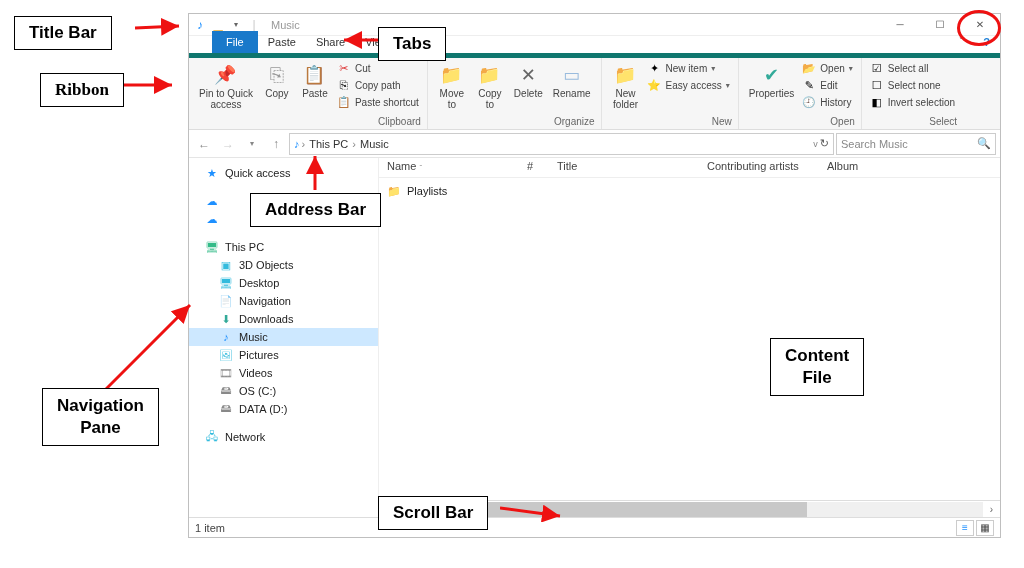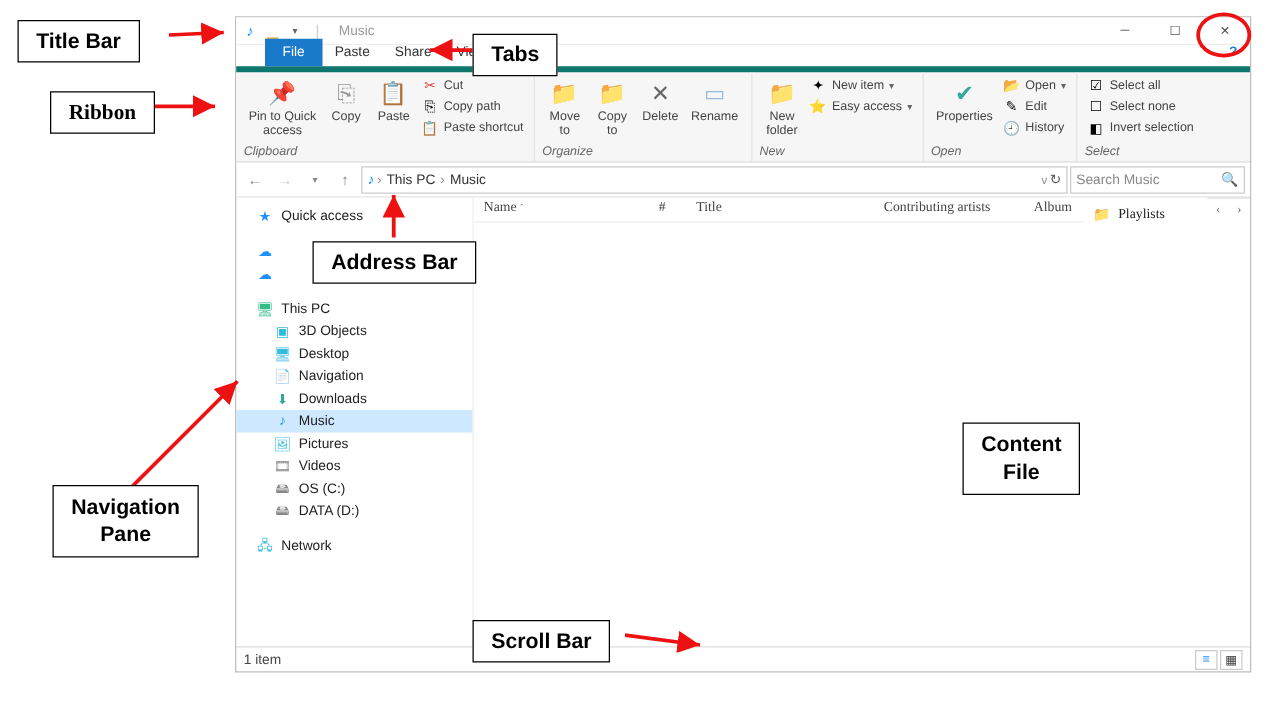--- a/index.html
+++ b/index.html
@@ -131,25 +131,24 @@
     font-size: 10px;
     color: #444;
     text-align: center;
     line-height: 11px;
     white-space: pre;
   }
   .rbtn.small { flex-direction:row; min-width:auto; align-items:center; gap:4px; padding:0 2px; height:17px;}
   .rbtn.small .ric { width:14px;height:14px;font-size:11px;}
   .rbtn.small .rlabel { font-size:10px; white-space:nowrap;}
   .group-label {
-    text-align: left;
+    text-align: right;
     font-size: 10px;
     color: #666;
     padding-bottom: 2px;
-    font-style: italic;
   }
   
   .addrrow {
     height: 28px;
     display: flex;
     align-items: center;
     border-bottom: 1px solid #e5e5e5;
     padding: 2px 4px;
     gap: 2px;
   }
@@ -167,21 +166,21 @@
     align-items: center;
     padding: 0 4px;
     gap: 2px;
     font-size: 11px;
   }
   .addrbox .crumb { padding: 0 2px; color:#333; }
   .addrbox .sep { color:#888; }
   .addrbox .spacer{flex:1;}
   .addrbox .refresh{color:#555;}
   .searchbox {
-    width: 140px; height: 22px;
+    width: 160px; height: 22px;
     border: 1px solid #ccc;
     display:flex;align-items:center;padding:0 4px;font-size:11px;color:#888;
   }
   .searchbox .sic{margin-left:auto;}
   
   .body {
     flex: 1;
     display: flex;
     min-height: 0;
   }
@@ -198,23 +197,22 @@
     color:#222;
     height: 18px;
   }
   .nitem.sub { padding-left: 30px; }
   .nitem.selected { background:#cde8ff; }
   .nitem .nic{ width:14px;height:14px;display:flex;align-items:center;justify-content:center;font-size:11px;}
   .nspacer{height:10px;}
   
   .content {
     flex:1;
-    display:flex;flex-direction:row;
+    display:flex;flex-direction:column;
     min-width:0;
-    font-family:Liberation Serif, serif;
   }
   .cols {
     display:flex;
     height: 20px;
     border-bottom: 1px solid #eee;
     font-size:11px;color:#444;
   }
   .col { padding:2px 8px; border-right:1px solid transparent;}
   .col.name{width:140px;}
   .col.num{width:30px;}

